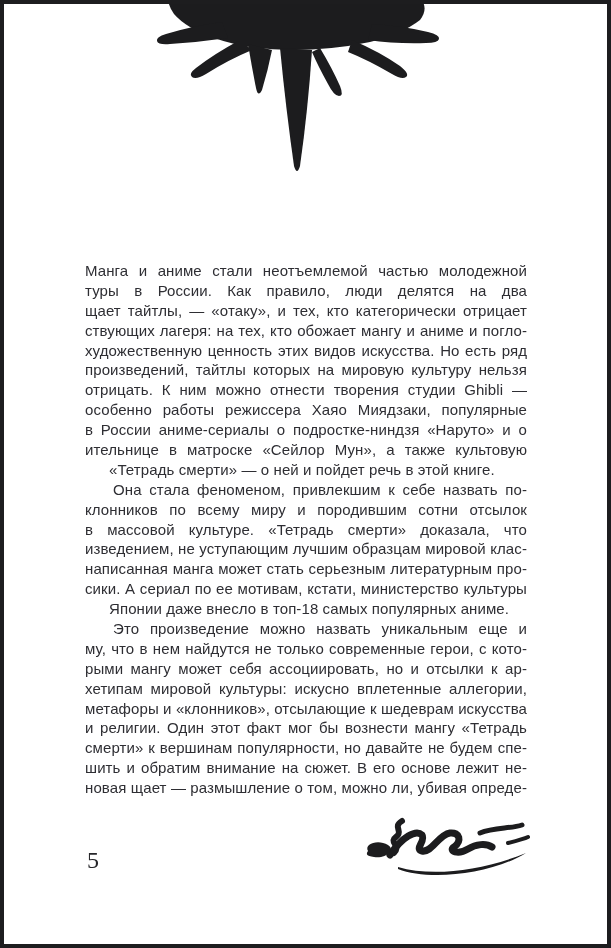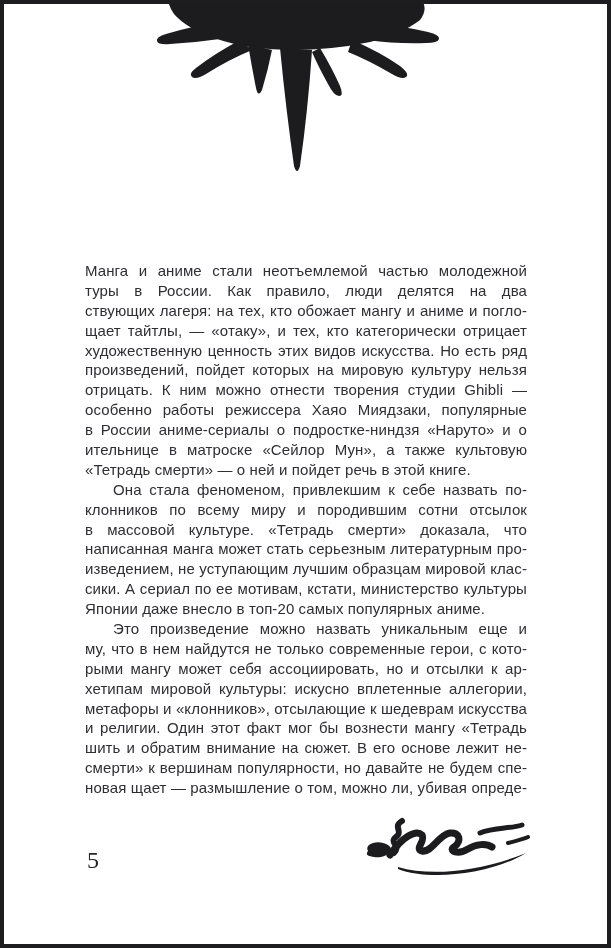--- a/index.html
+++ b/index.html
@@ -35,21 +35,21 @@
     letter-spacing: 0.1px;
   }
   .text-line {
     text-align: justify;
     text-align-last: justify;
     white-space: normal;
     height: 19.9px;
     overflow: hidden;
   }
   .text-line.indent { text-indent: 28px; }
-  .text-line.end { text-align-last: left; }
+  .text-line.end { text-align-last: left; margin-left: 24px; }
   .page-number {
     position: absolute;
     left: 83px;
     top: 843px;
     font-family: "Liberation Serif", serif;
     font-size: 24px;
     color: #26262a;
   }
   .flourish {
     position: absolute;
@@ -73,44 +73,44 @@
       <path d="M128,48 Q134,110 142,166 Q145,176 148,166 Q156,110 160,50 Z"></path>
       <path d="M96,44 Q100,68 104,88 Q106,98 110,90 Q116,70 120,50 Z"></path>
       <path d="M88,40 Q62,54 44,68 Q36,74 40,77 Q44,80 54,74 Q76,60 100,50 Z"></path>
       <path d="M70,22 Q40,26 14,34 Q4,37 5,41 Q6,45 18,44 Q48,42 76,38 Z"></path>
     </g>
   </svg>
 
   <div class="body-text">
       <div class="text-line">Манга и аниме стали неотъемлемой частью молодежной куль-</div>
       <div class="text-line">туры в России. Как правило, люди делятся на два противобор-</div>
+      <div class="text-line">щает тайтлы, — «отаку», и тех, кто категорически отрицает</div>
       <div class="text-line">ствующих лагеря: на тех, кто обожает мангу и аниме и погло-</div>
-      <div class="text-line">щает тайтлы, — «отаку», и тех, кто категорически отрицает</div>
       <div class="text-line">художественную ценность этих видов искусства. Но есть ряд</div>
-      <div class="text-line">произведений, пойдет которых на мировую культуру нельзя</div>
+      <div class="text-line">произведений, тайтлы которых на мировую культуру нельзя</div>
       <div class="text-line">отрицать. К ним можно отнести творения студии Ghibli —</div>
       <div class="text-line">особенно работы режиссера Хаяо Миядзаки, популярные</div>
       <div class="text-line">в России аниме-сериалы о подростке-ниндзя «Наруто» и о во-</div>
       <div class="text-line">ительнице в матроске «Сейлор Мун», а также культовую мангу</div>
       <div class="text-line end">«Тетрадь смерти» — о ней и пойдет речь в этой книге.</div>
       <div class="text-line indent">Она стала феноменом, привлекшим к себе назвать по-</div>
       <div class="text-line">клонников по всему миру и породившим сотни отсылок</div>
       <div class="text-line">в массовой культуре. «Тетрадь смерти» доказала, что искусно</div>
+      <div class="text-line">изведением, не уступающим лучшим образцам мировой клас-</div>
       <div class="text-line">написанная манга может стать серьезным литературным про-</div>
-      <div class="text-line">изведением, не уступающим лучшим образцам мировой клас-</div>
       <div class="text-line">сики. А сериал по ее мотивам, кстати, министерство культуры</div>
-      <div class="text-line end">Японии даже внесло в топ-20 самых популярных аниме.</div>
+      <div class="text-line end">Японии даже внесло в топ-18 самых популярных аниме.</div>
       <div class="text-line indent">Это произведение можно назвать уникальным еще и пото-</div>
       <div class="text-line">му, что в нем найдутся не только современные герои, с кото-</div>
       <div class="text-line">рыми мангу может себя ассоциировать, но и отсылки к ар-</div>
       <div class="text-line">хетипам мировой культуры: искусно вплетенные аллегории,</div>
       <div class="text-line">метафоры и «клонников», отсылающие к шедеврам искусства</div>
       <div class="text-line">и религии. Один этот факт мог бы вознести мангу «Тетрадь</div>
+      <div class="text-line">смерти» к вершинам популярности, но давайте не будем спе-</div>
       <div class="text-line">шить и обратим внимание на сюжет. В его основе лежит не-</div>
-      <div class="text-line">смерти» к вершинам популярности, но давайте не будем спе-</div>
       <div class="text-line">новая щает — размышление о том, можно ли, убивая опреде-</div>
     </div>
 
   <div class="page-number">5</div>
 
   <svg class="flourish" viewBox="0 0 168 64" aria-hidden="true">
     <g stroke="#1c1c1e" fill="none" stroke-linecap="round">
       <path d="M40,4 C30,10 42,14 34,20 C26,26 40,28 32,36" stroke-width="6"></path>
       <path d="M28,38 C40,20 54,12 60,18 C64,24 52,32 60,34 C70,36 76,18 88,16 C98,15 100,24 92,30 C86,34 96,38 106,32 C114,27 124,26 130,30" stroke-width="7"></path>
       <path d="M118,16 C132,10 148,12 160,8" stroke-width="5"></path>

